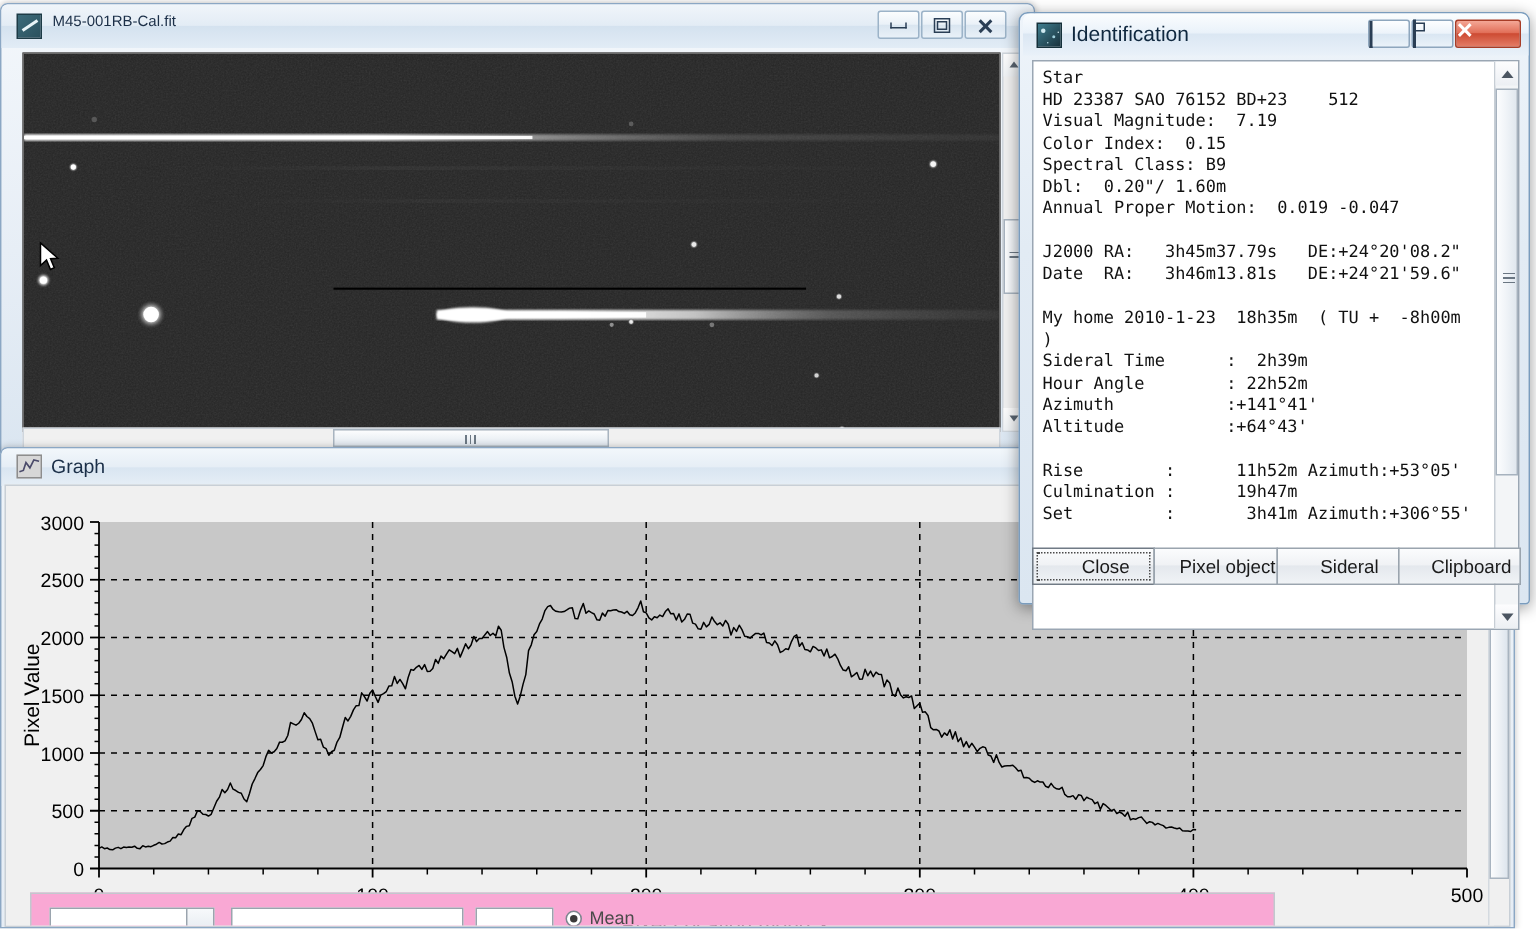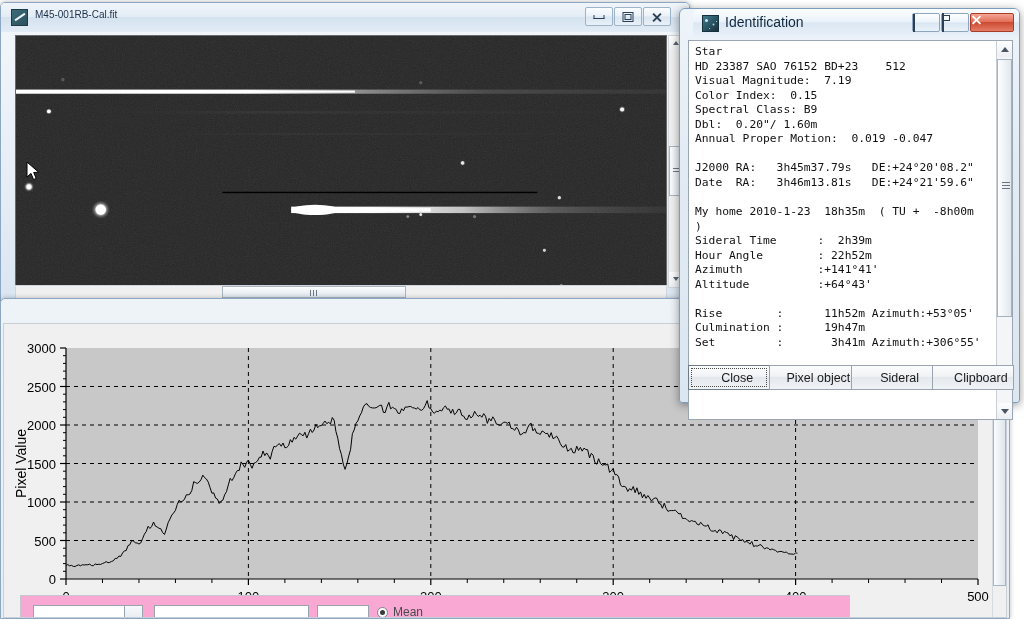--- a/index.html
+++ b/index.html
@@ -208,21 +208,21 @@
     position: absolute;
     left: 679px; top: 8px;
     width: 341px; height: 395px;
     background: linear-gradient(to bottom,#eef4fa 0%,#e2ebf4 40%,#dbe6f1 100%);
     border: 1px solid #7a9cbd;
     border-radius: 6px 6px 3px 3px;
     box-sizing: border-box;
     box-shadow: 0 2px 10px rgba(0,0,0,0.40);
   }
   #ident-titlebar {
-    position: absolute; left: 13px; top: 0; right: 0; height: 28px;
+    position: absolute; left: 2px; top: 0; right: 0; height: 28px;
     background: linear-gradient(to bottom,#fbfdfe 0%,#eaf2fa 45%,#dbe7f3 50%,#e9f1f9 100%);
     border-radius: 5px 5px 0 0;
   }
   #ident-icon {
     position: absolute; left: 9px; top: 6px; width: 17px; height: 17px;
     background: linear-gradient(135deg,#3f7d8e 0%, #18313c 100%);
     border: 1px solid #15303a; box-sizing: border-box;
     overflow: hidden;
   }
   #ident-icon::before {
@@ -426,20 +426,27 @@
     <div id="img-vthumb"></div>
     <div class="sb-arrow down"></div>
   </div>
 
   <div id="img-hscroll">
     <div id="img-hthumb"></div>
   </div>
 </div>
 
 <div id="graph-window">
+  <div id="graph-titlebar">
+    <svg class="win-icon-graph" viewBox="0 0 17 16">
+      <rect x="0" y="0" width="17" height="16" fill="#d7d7d7"></rect>
+      <polyline points="1,12 4,11 6,5 9,9 12,3 16,4" fill="none" stroke="#4a4a6a" stroke-width="1.3"></polyline>
+    </svg>
+    <div id="graph-title">Graph</div>
+  </div>
 
   <div id="graph-body">
     <svg id="plot-svg" width="992" height="295" viewBox="0 0 992 295">
       <rect x="0" y="0" width="992" height="295" fill="#f0f0f0"></rect>
       <g id="plot-group">
             <rect x="62" y="24" width="912" height="231" fill="#c8c8c8"></rect>
             <line x1="62" y1="216.5" x2="974" y2="216.5" stroke="#000000" stroke-width="1" stroke-dasharray="4,4"></line>
             <line x1="62" y1="178" x2="974" y2="178" stroke="#000000" stroke-width="1" stroke-dasharray="4,4"></line>
             <line x1="62" y1="139.5" x2="974" y2="139.5" stroke="#000000" stroke-width="1" stroke-dasharray="4,4"></line>
             <line x1="62" y1="101" x2="974" y2="101" stroke="#000000" stroke-width="1" stroke-dasharray="4,4"></line>

